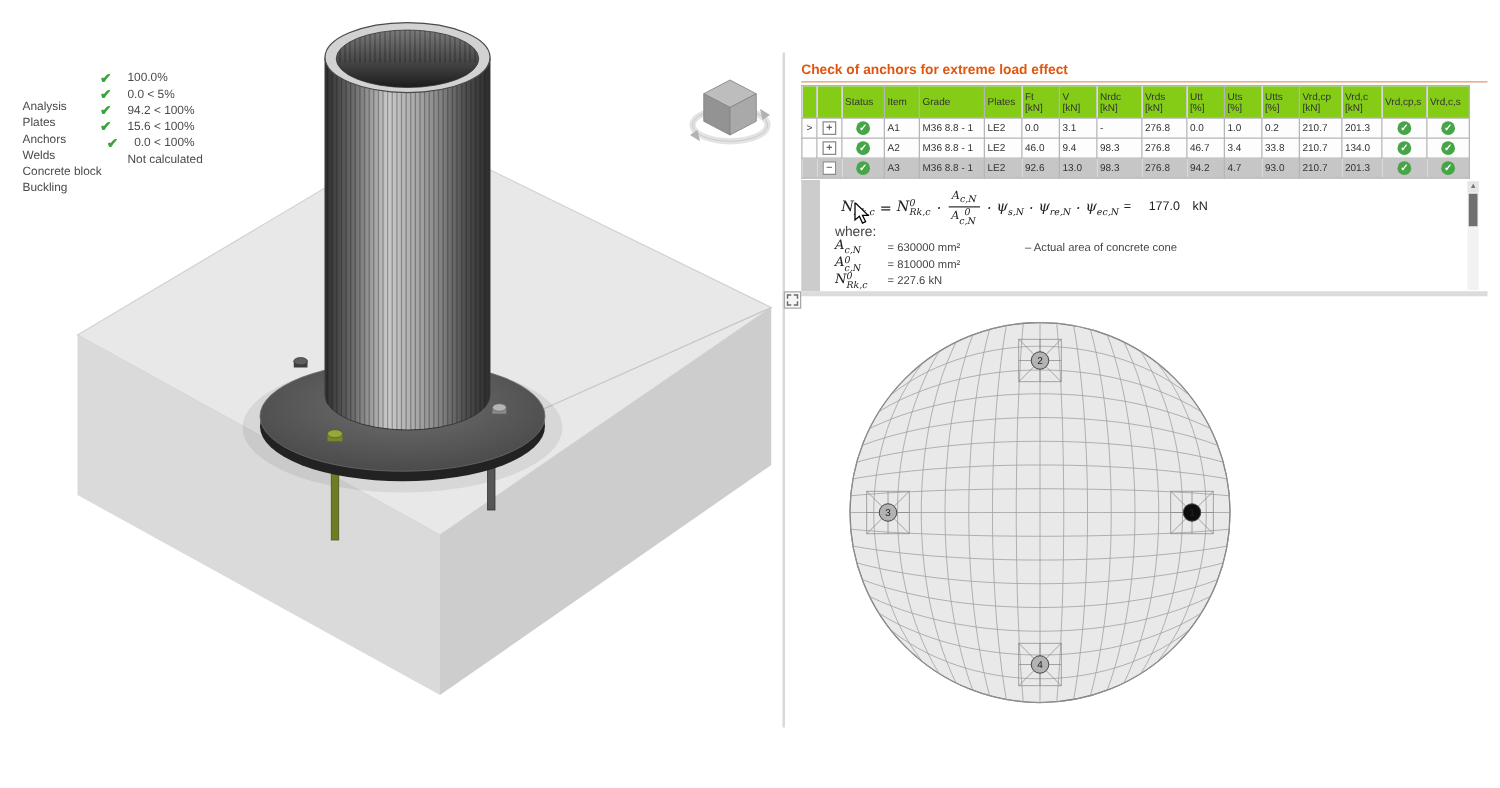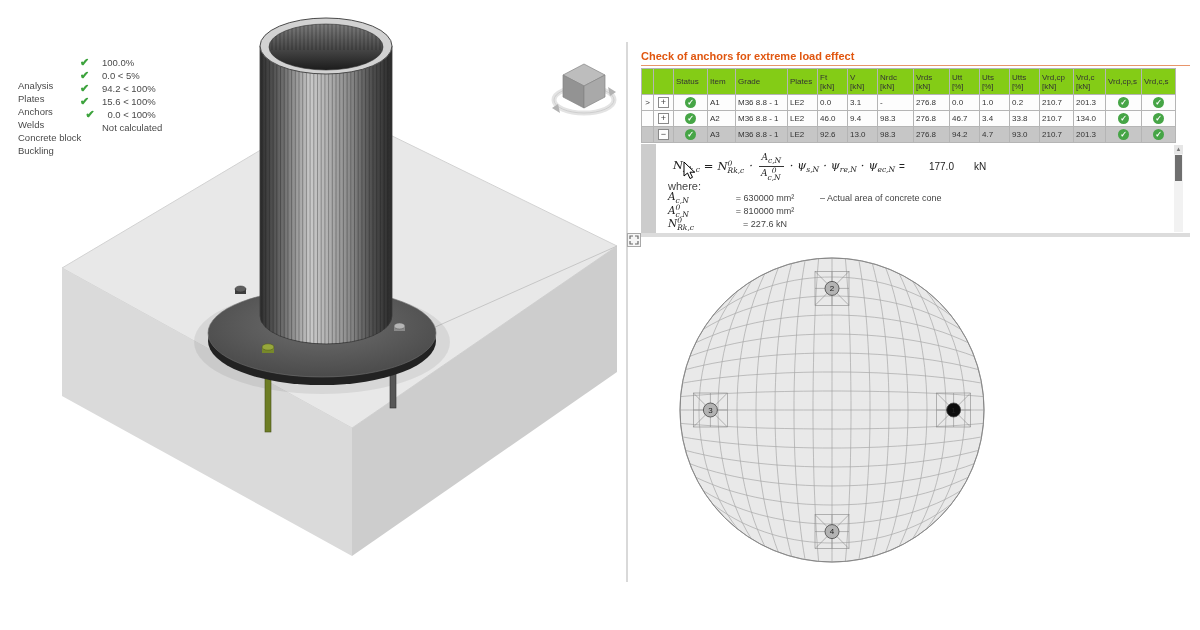--- a/index.html
+++ b/index.html
@@ -35,34 +35,34 @@
   .okicon { display:inline-block; width:11px; height:11px; border-radius:50%;
             background:#46a546; color:#fff; font-size:8px; line-height:11px;
             text-align:center; font-weight:bold; }
 
   
   #detail { left:641px; top:144px; width:549px; height:89px; background:#fff; }
   #detail-gutter { left:0; top:0; width:15px; height:89px; background:#cccccc; }
   #formula-line { left:32px; top:8px; font-family:"DejaVu Serif", serif; font-style:italic;
                   font-size:11.5px; color:#222; display:flex; align-items:center; }
   #formula-line .up { font-style:normal; font-family:"Liberation Sans", sans-serif; font-size:10px; }
-  .gap { margin-left:20px; }
+  .gap { margin-left:10px; }
   .op { margin:0 4px; }
   sub, sup { font-size:7.5px; }
   .supsub { display:inline-flex; flex-direction:column; vertical-align:middle;
             font-size:7.5px; line-height:7px; margin-right:1px; }
   .frac { display:inline-flex; flex-direction:column; text-align:center; font-size:9px;
           vertical-align:middle; margin:0 2px; }
   .frac .num { border-bottom:1px solid #333; padding:0 2px 0px 2px; line-height:10px;}
   .frac .den { padding:0 2px; line-height:10px; }
   #where-label { left:27px; top:36px; font-size:11px; color:#444; }
   #where-rows { left:27px; top:47px; width:505px; font-size:9px; color:#444; }
   .where-row { display:flex; height:13px; align-items:center; }
   .w-sym { width:42px; font-family:"DejaVu Serif", serif; font-style:italic; font-size:10.5px; color:#222;}
-  .w-val { width:110px;text-align:center; }
+  .w-val { width:110px; }
   .w-desc { flex:1; }
   #detail-scroll { left:533px; top:1px; width:9px; height:87px; background:#f2f2f2; }
   #detail-scroll .btn { width:9px; height:9px; background:#e6e6e6; color:#777; font-size:6px;
                         text-align:center; line-height:9px; }
   #detail-scroll .thumb { position:absolute; left:1px; top:10px; width:7px; height:26px; background:#6f6f6f; }
 
   #splitter { left:641px; top:233px; width:549px; height:4px; background:#dcdcdc; }
   #expand-btn { left:627px; top:233px; width:14px; height:14px; border:1px solid #a8a8a8;
                 background:#f6f6f6; display:flex; align-items:center; justify-content:center; }
 

